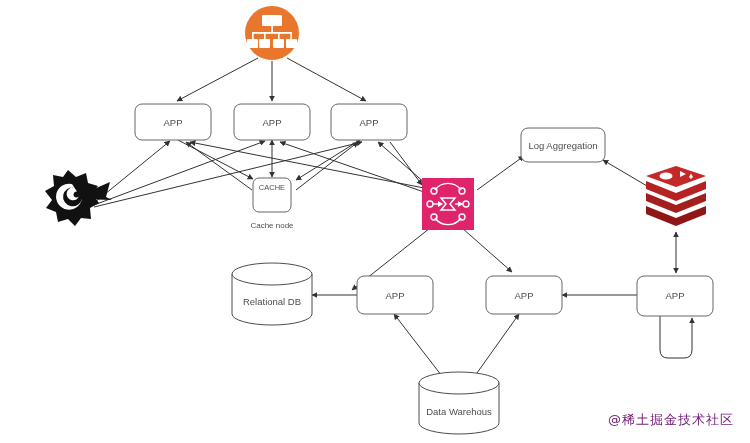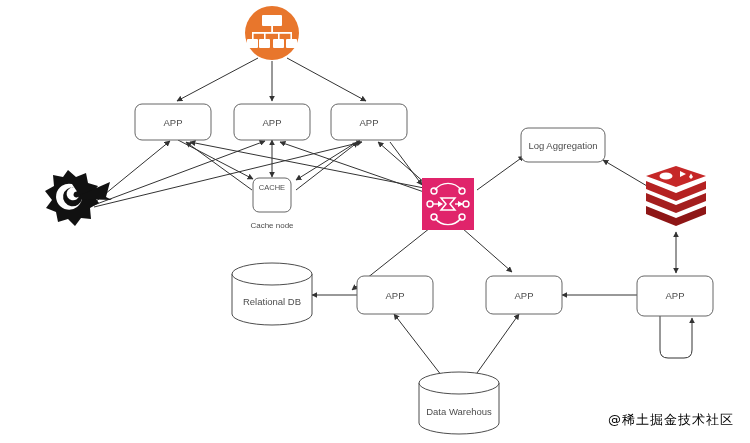--- a/index.html
+++ b/index.html
@@ -64,21 +64,21 @@
   .edge {
     stroke: #333333;
     stroke-width: 1;
     fill: none;
   }
   .watermark {
     position: absolute;
     right: 16px;
     bottom: 14px;
     font-size: 13px;
-    color: #000000;
+    color: #701a75;
     letter-spacing: 1px;
     font-family: "DejaVu Sans", sans-serif;
     user-select: none;
     white-space: nowrap;
   }
 </style>
 </head>
 <body>
 
 <div id="canvas">

